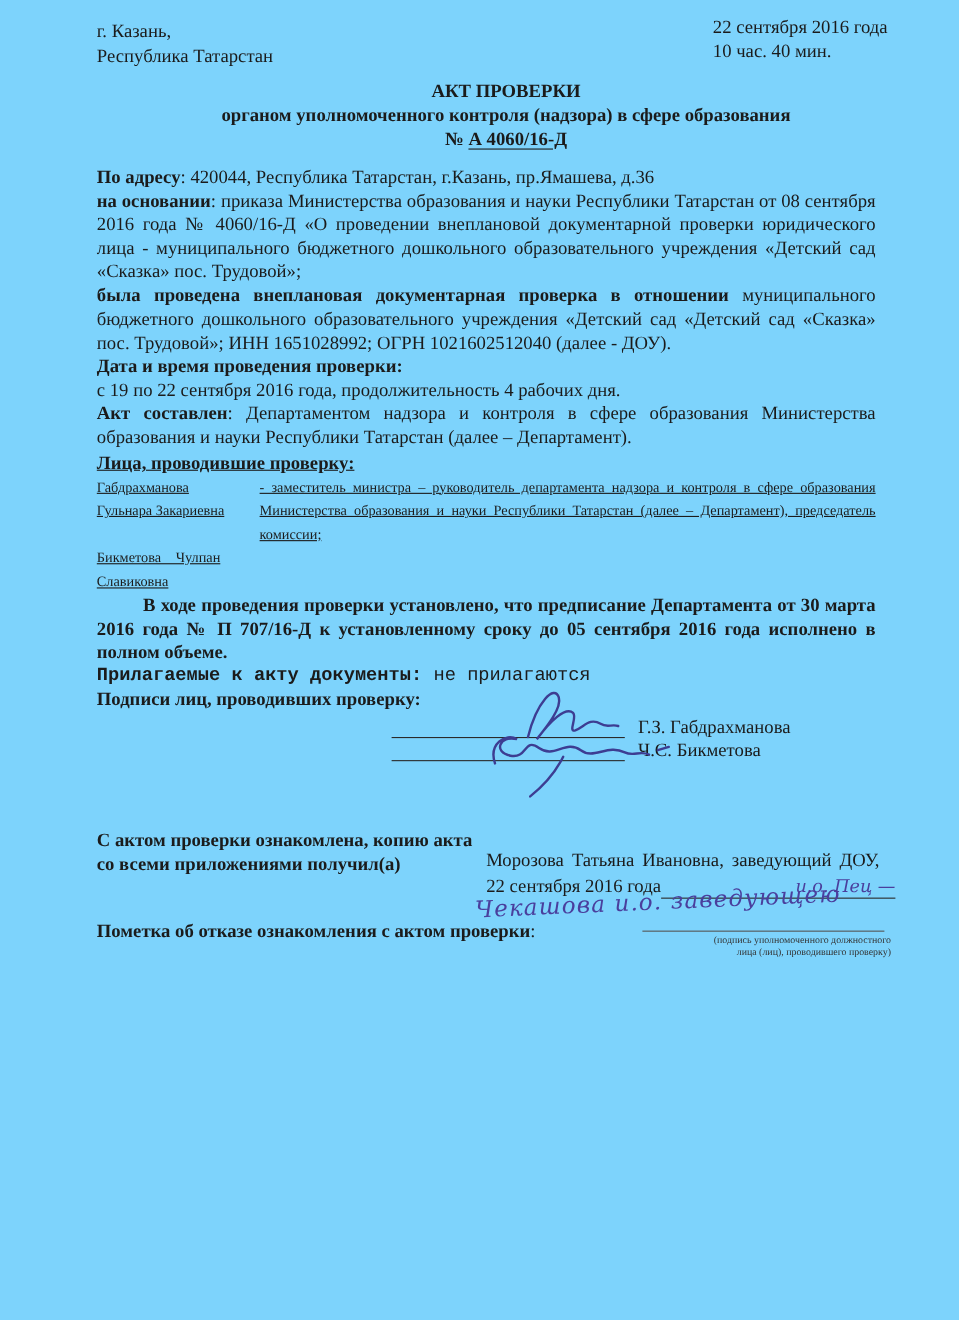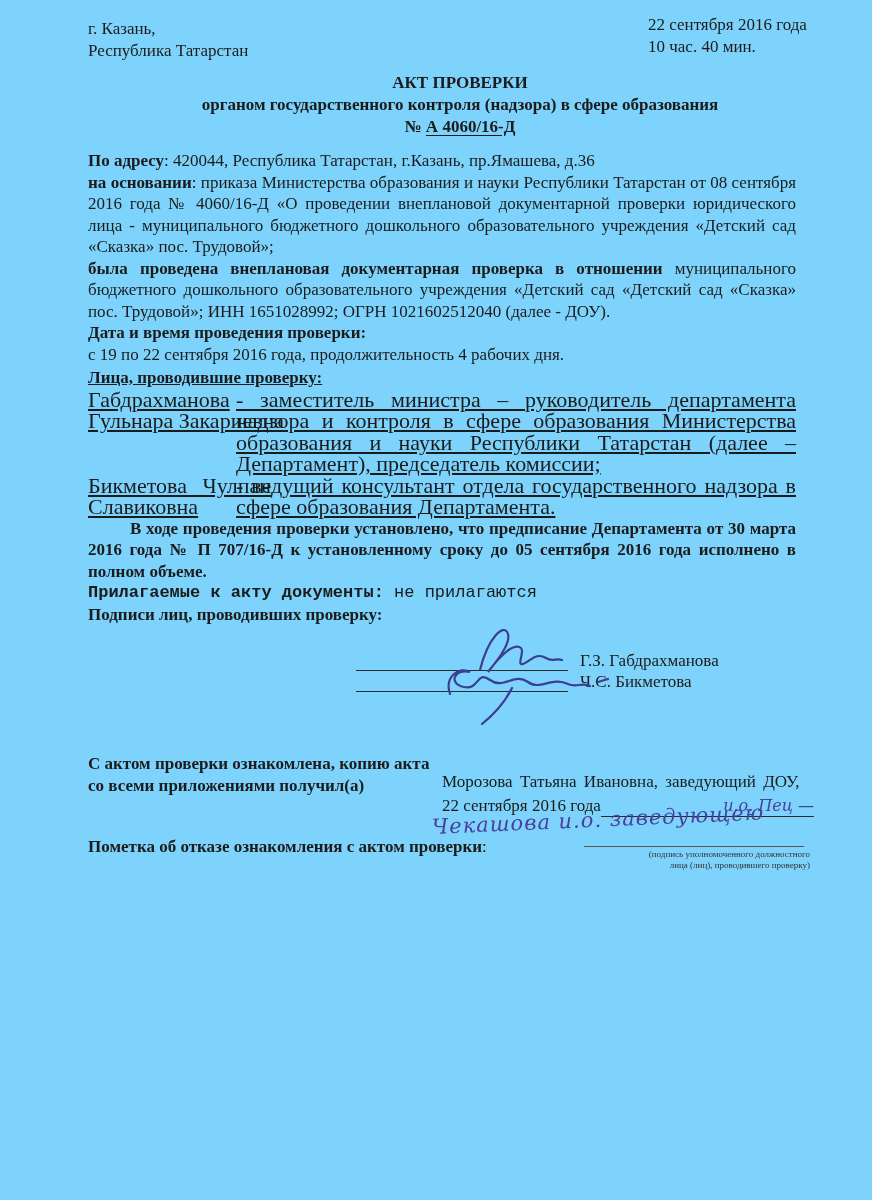--- a/index.html
+++ b/index.html
@@ -21,21 +21,21 @@
   .hdr-left  { position:absolute; left:88px;  top:18px; }
   .hdr-right { position:absolute; left:648px; top:14px; }
 
   .title-block { position:absolute; left:0; right:0; top:72px; text-align:center; font-weight:bold; }
   .title-block div { line-height:22px;padding-left:48px; }
 
   .main { position:absolute; left:88px; top:150px; width:708px; }
   .main p { margin:0; }
 
   .inspectors { margin-top:2px;text-decoration:underline; }
-  .irow { display:grid; grid-template-columns:138px 1fr; column-gap:10px; font-size:22px; }
+  .irow { display:grid; grid-template-columns:138px 1fr; column-gap:10px; font-size:13px; }
   .iname div { white-space:nowrap; }
   .iname .spread { word-spacing:10px; }
   .idesc { text-align:justify; }
 
   .findings { margin-top:31px; font-weight:bold; text-align:justify; text-indent:42px;font-family:Liberation Serif, serif; }
   .attachments { margin-top:15px;font-family:Liberation Mono, monospace; }
   .sig-heading { margin-top:22px; font-weight:bold; }
 
   .sig-area { position:absolute; left:356px; top:650px; }
   .sig-row { display:flex; align-items:flex-end; height:21px; }
@@ -79,46 +79,46 @@
     <div>Республика Татарстан</div>
   </div>
 
   <div class="hdr-right">
     <div>22 сентября 2016 года</div>
     <div>10 час. 40 мин.</div>
   </div>
 
   <div class="title-block">
     <div>АКТ ПРОВЕРКИ</div>
-    <div>органом государственного контроля (надзора) в сфере образования</div>
+    <div>органом уполномоченного контроля (надзора) в сфере образования</div>
     <div><span>№ </span><span class="u">А 4060/16-Д</span></div>
   </div>
 
   <div class="main">
     <p class="just"><span class="bold">По адресу</span><span>: 420044, Республика Татарстан, г.Казань, пр.Ямашева,  д.36</span></p>
     <p class="just"><span class="bold">на основании</span><span>: приказа Министерства образования и науки Республики Татарстан от 08 сентября 2016 года № 4060/16-Д «О проведении внеплановой документарной проверки юридического лица - муниципального бюджетного дошкольного образовательного учреждения «Детский сад «Сказка» пос. Трудовой»;</span></p>
     <p class="just"><span class="bold">была проведена внеплановая документарная проверка в отношении</span><span> муниципального бюджетного дошкольного образовательного учреждения «Детский сад «Детский сад «Сказка» пос. Трудовой»; ИНН 1651028992; ОГРН 1021602512040 (далее - ДОУ).</span></p>
     <p><span class="bold">Дата и время проведения проверки:</span></p>
     <p>с 19  по 22 сентября 2016 года, продолжительность 4 рабочих дня.</p>
+    <p class="just"><span class="bold">Акт составлен</span><span>: Департаментом надзора и контроля в сфере образования Министерства образования и науки Республики Татарстан (далее – Департамент).</span></p>
 
     <div class="inspectors">
       <p class="bold">Лица, проводившие проверку:</p>
       <div class="irow">
         <div class="iname">
           <div>Габдрахманова</div>
           <div>Гульнара Закариевна</div>
         </div>
         <div class="idesc">- заместитель министра – руководитель департамента надзора и контроля в сфере образования Министерства образования и науки Республики Татарстан (далее – Департамент), председатель комиссии;</div>
       </div>
       <div class="irow">
         <div class="iname">
           <div class="spread">Бикметова Чулпан</div>
           <div>Славиковна</div>
         </div>
-        <div class="idesc">- ведущий консультант отдела государственного надзора в сфере образования Департамента.</div>
       </div>
     </div>
 
     <p class="findings">В ходе проведения проверки установлено, что предписание Департамента от 30 марта 2016 года № П 707/16-Д к установленному сроку до 05 сентября 2016 года исполнено в полном объеме.</p>
 
     <p class="attachments"><span class="bold">Прилагаемые к акту документы:</span><span> не прилагаются</span></p>
 
     <p class="sig-heading">Подписи лиц, проводивших проверку:</p>
   </div>
 

